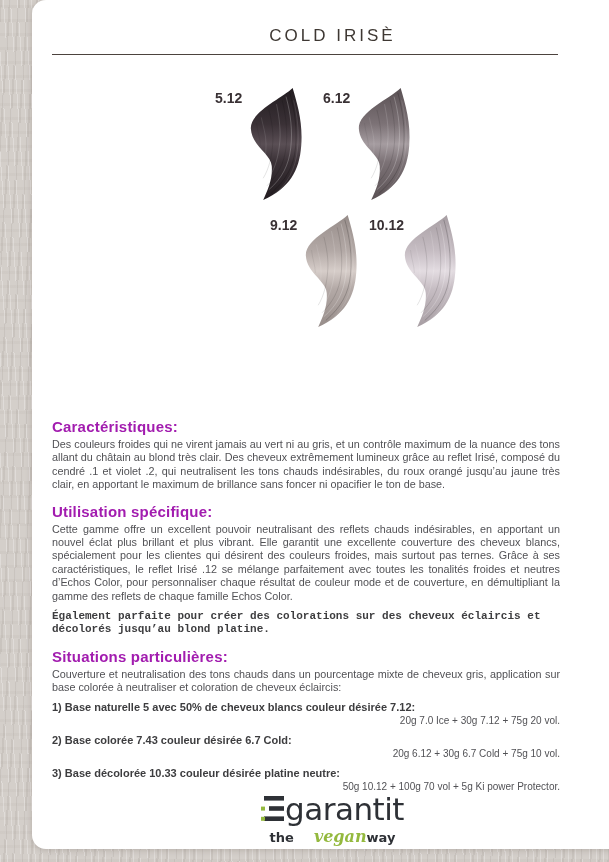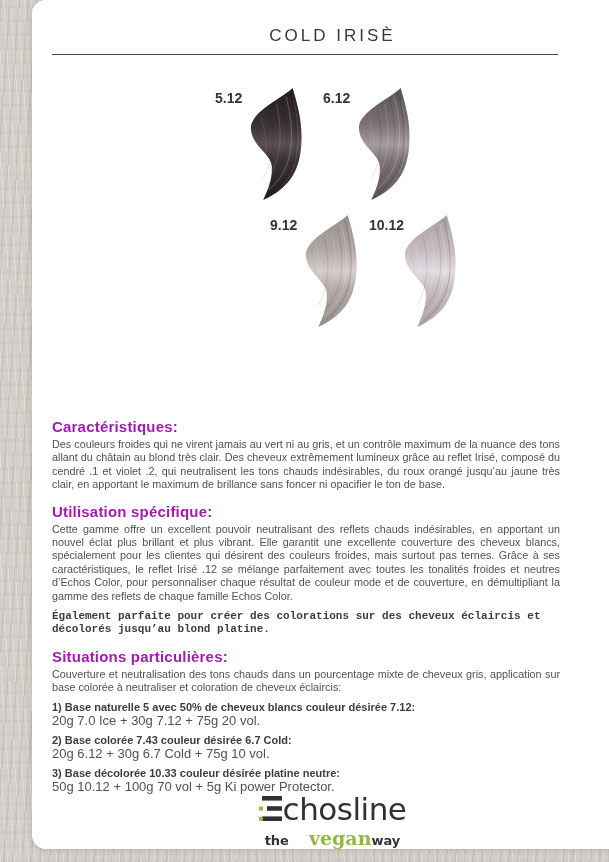--- a/index.html
+++ b/index.html
@@ -41,37 +41,37 @@
   }
   .textflow h2.spaced{margin-top:11px;}
   .textflow p{
     margin:0;font-size:10.8px;line-height:13.4px;text-align:justify;
   }
   .textflow p.note{
     margin-top:7px;font-weight:700;color:#3d3d3f;font-size:11px;text-align:left;font-family:Liberation Mono, monospace;
   }
   .case{margin-top:6px;}
   .case .case-title{font-size:11px;font-weight:700;color:#3d3d3f;line-height:13.5px;}
-  .case .case-formula{font-size:13px;line-height:13.5px;text-align:left;}
+  .case .case-formula{font-size:10px;line-height:13.5px;text-align:right;margin-left:24px;}
   .logo{
     position:absolute;left:0;right:0;top:791px;text-align:center;
   }
   .brand{
     display:inline-flex;align-items:center;gap:1px;
     font-size:31px;font-weight:500;color:#2e3136;letter-spacing:-0.5px;
     font-family:"DejaVu Sans", sans-serif;
   }
   .brand svg{display:block;}
   .tagline{
     margin-top:-2px;font-size:13px;color:#2e3136;font-weight:700;
     font-family:"DejaVu Sans", sans-serif;letter-spacing:0;
   }
   .tagline .green-script{
-    font-family:"DejaVu Serif", serif;font-weight:700;
-    font-size:19px;
+    font-family:"DejaVu Serif", serif;font-style:italic;font-weight:700;
+    font-size:16px;
     margin-left:20px;
   }
   .hidden-defs{position:absolute;width:0;height:0;}
 </style>
 </head>
 <body>
 
 <svg class="hidden-defs" aria-hidden="true">
   <defs>
     <path id="lock-shape" d="M47 1 C52 18 58 38 56 62 C54 88 44 106 16 119 C21 108 26 97 25 83 C24 70 4 62 3 44 C2 26 36 12 47 1 Z"></path>
@@ -186,20 +186,20 @@
 
   <div class="logo">
     <span class="brand">
       <svg width="23" height="31" viewBox="0 0 23 31">
         <rect x="3" y="2" width="20" height="4.6" fill="#2e3136"></rect>
         <rect x="8" y="12.2" width="15" height="4.6" fill="#2e3136"></rect>
         <rect x="3" y="22.4" width="20" height="4.6" fill="#2e3136"></rect>
         <rect x="0" y="12.6" width="4" height="4" fill="#94b93e"></rect>
         <rect x="0" y="22.8" width="4" height="4" fill="#94b93e"></rect>
       </svg>
-        <span>chosline</span>
+        <span>garantit</span>
     </span>
     <div class="tagline">
       <span>the</span><span class="green-script" style="color:#94b93e">vegan</span><span>way</span>
     </div>
   </div>
 
 </div>
 
 </body></html>

